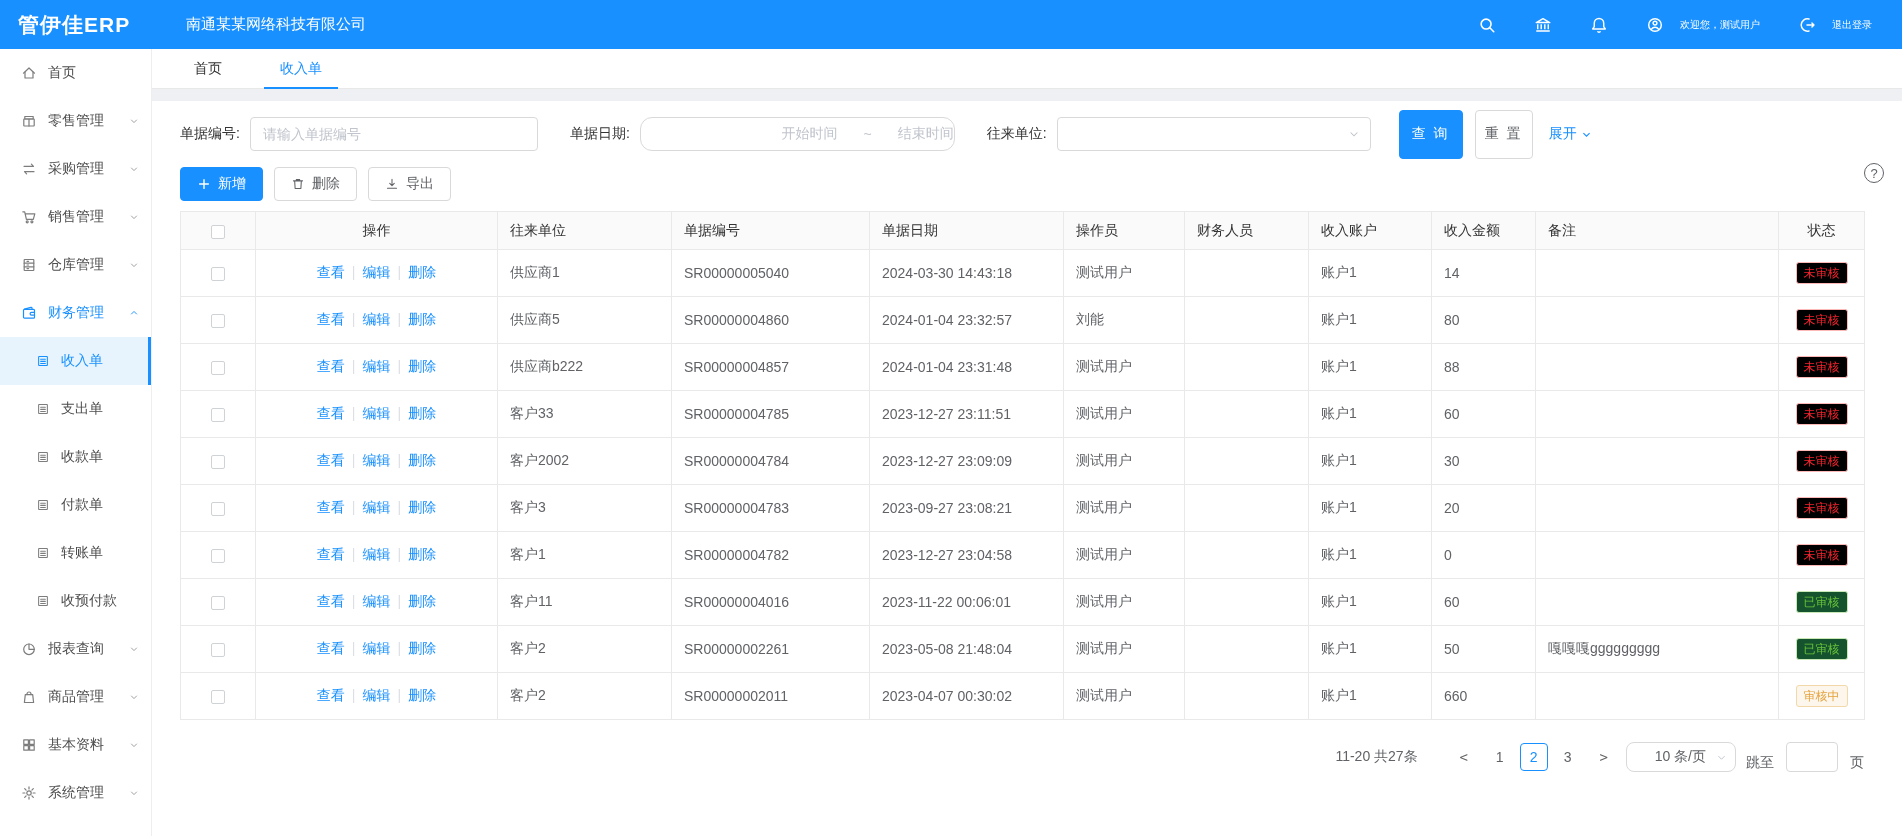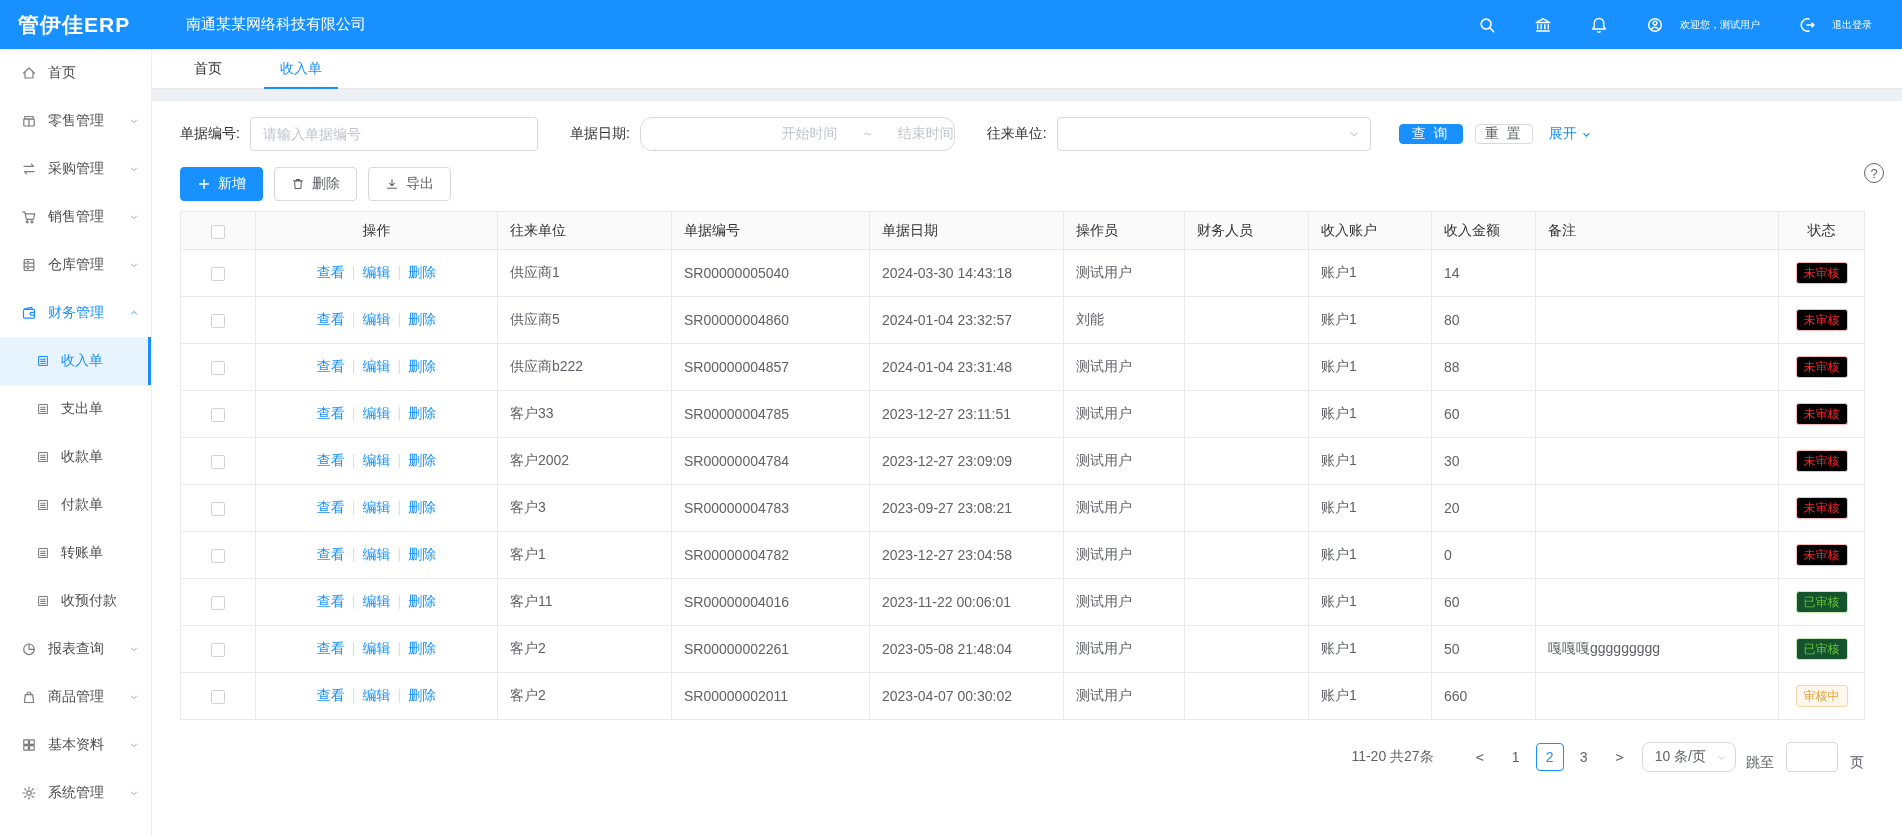--- a/index.html
+++ b/index.html
@@ -40,21 +40,21 @@
   .filters{display:flex;align-items:center;height:34px;margin-bottom:16px}
   .f-label{color:#333;white-space:nowrap}
   .f-input{width:288px;height:34px;border:1px solid #d9d9d9;border-radius:4px;margin-left:10px;
            padding:0 12px;font-size:14px;color:#606266;outline:none;font-family:inherit}
   .f-input::placeholder{color:#c0c4cc}
   .daterange{width:315px;height:34px;border:1px solid #d9d9d9;border-radius:12px;margin-left:10px;
              display:flex;align-items:center;justify-content:flex-end;gap:26px;color:#c0c4cc;cursor:pointer}
   .f-select{width:314px;height:34px;border:1px solid #d9d9d9;border-radius:4px;margin-left:10px;
             display:flex;align-items:center;justify-content:flex-end;padding:0 10px;color:#c0c4cc;cursor:pointer}
   .gap1{width:32px;flex:none}
-  .btn{height:20px;border-radius:4px;border:1px solid #d9d9d9;background:#fff;color:#606266;
+  .btn{height:49px;border-radius:4px;border:1px solid #d9d9d9;background:#fff;color:#606266;
        display:inline-flex;align-items:center;justify-content:center;cursor:pointer;font-size:14px;font-family:inherit}
   .btn-primary{background:#1890ff;border-color:#1890ff;color:#fff}
   .btn-search{width:64px;margin-left:28px;letter-spacing:2px}
   .btn-reset{width:58px;margin-left:12px;letter-spacing:2px}
   .expand{color:#1890ff;margin-left:16px;display:flex;align-items:center;gap:4px;cursor:pointer}
   .help{position:absolute;top:62px;right:18px;width:20px;height:20px;border:1px solid #5f6368;border-radius:50%;
         color:#5f6368;font-size:13px;display:flex;align-items:center;justify-content:center;cursor:pointer}
 
   
   .toolbar{display:flex;align-items:center;gap:11px;margin-bottom:10px}
@@ -76,21 +76,21 @@
   .badge.danger{color:#f5222d;background:#000000;border:1px solid #fdb8b8}
   .badge.success{color:#67c23a;background:#14532d;border:1px solid #c8e9b6}
   .badge.warning{color:#e6a23c;background:#fdf6ec;border:1px solid #f3d8a9}
 
   
   .pager{display:flex;align-items:center;justify-content:flex-end;margin-top:22px;color:#606266;gap:10px;width:1684px}
   .pg-total{margin-right:24px}
   .pg-arrow{color:#666;width:24px;text-align:center;cursor:pointer;font-family:"DejaVu Sans Mono",monospace}
   .pg-num{min-width:28px;height:28px;display:inline-flex;align-items:center;justify-content:center;cursor:pointer;border-radius:4px}
   .pg-num.active{border:1px solid #1890ff;color:#1890ff}
-  .pg-size{height:30px;border:1px solid #d9d9d9;border-radius:8px;padding:0 8px 0 12px;display:flex;align-items:center;gap:10px;
+  .pg-size{height:30px;border:1px solid #d9d9d9;border-radius:8px;padding:0 8px 0 28px;display:flex;align-items:center;gap:10px;
            color:#606266;cursor:pointer}
   .pg-size .chev{color:#c0c4cc}
   .pg-jump{display:flex;align-items:flex-end;gap:12px}
   .pg-input{width:52px;height:30px;border:1px solid #d9d9d9;border-radius:4px;outline:none;padding:0 6px;font-family:inherit}
 </style>
 </head>
 <body>
 
 <div class="topbar">
   <div class="logo">管伊佳ERP</div>

